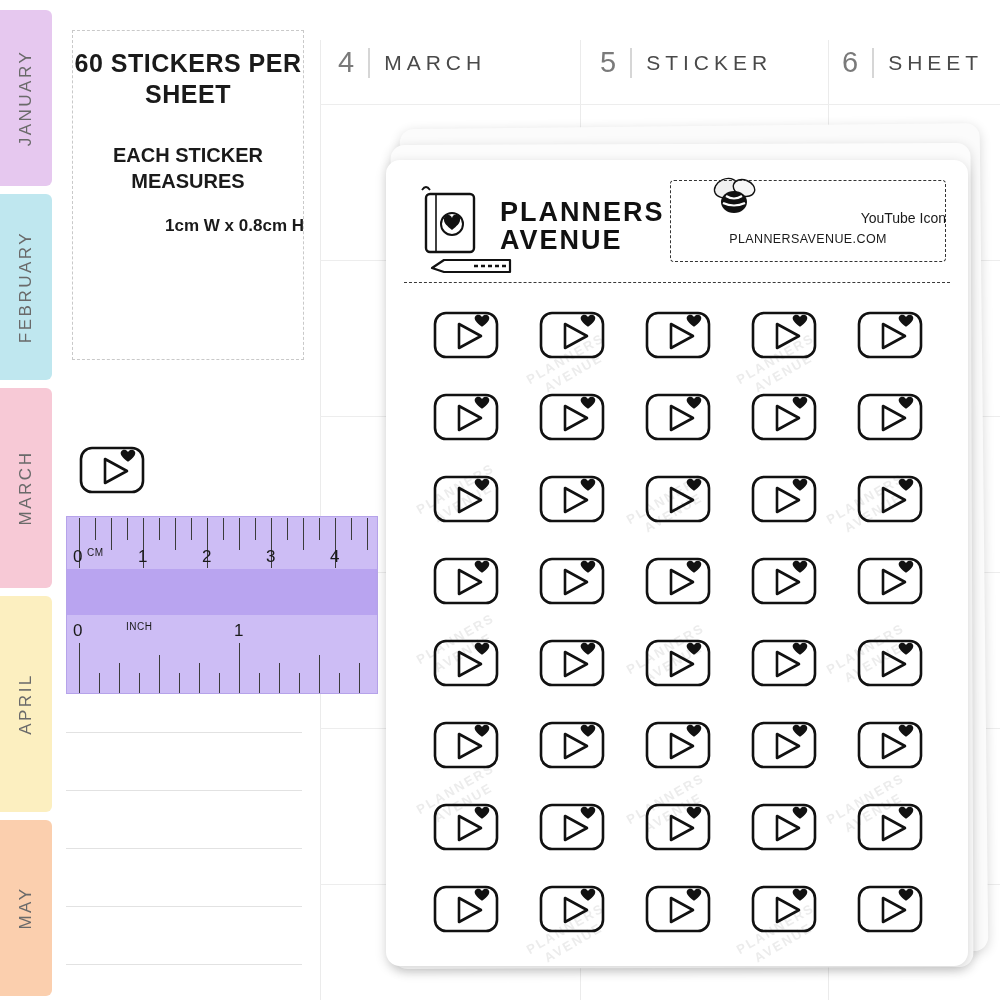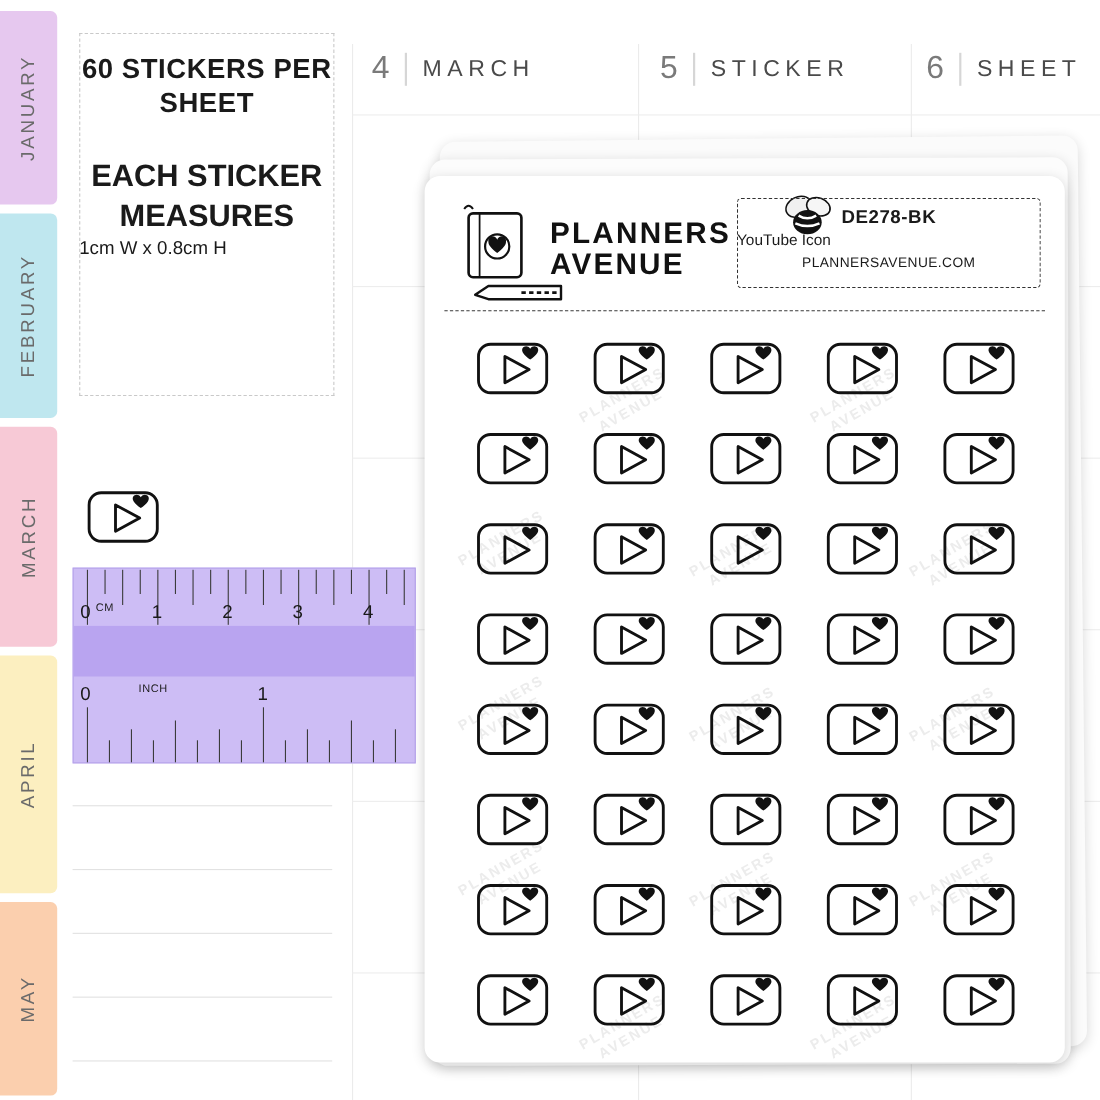--- a/index.html
+++ b/index.html
@@ -95,32 +95,32 @@
     font-weight: 700;
     letter-spacing: 0.5px;
     line-height: 1.25;
   }
   .info-sub {
     position: absolute;
     left: 72px;
     top: 142px;
     width: 232px;
     text-align: center;
-    font-size: 28px;
+    font-size: 20px;
     font-weight: 700;
     line-height: 1.3;
   }
   .info-meas {
     position: absolute;
     left: 72px;
     top: 216px;
     width: 232px;
-    text-align: left;
+    text-align: right;
     font-size: 17px;
-    font-weight: 400;
+    font-weight: 700;
   }
   .info-note {
     position: absolute;
     left: 58px;
     top: 356px;
     width: 262px;
     text-align: center;
     font-size: 14.5px;
     color: #3a3a3a;
   }
@@ -250,21 +250,21 @@
     text-align: center;
     font-size: 17px;
     font-weight: 700;
     letter-spacing: 0.5px;
   }
   .code-name {
     position: absolute;
     right: 22px;
     top: 50px;
     width: 276px;
-    text-align: left;
+    text-align: right;
     font-size: 14px;
   }
   .code-url {
     position: absolute;
     right: 22px;
     top: 72px;
     width: 276px;
     text-align: center;
     font-size: 12.5px;
     letter-spacing: 0.4px;
@@ -451,21 +451,20 @@
       <svg viewBox="0 0 46 48" width="46" height="48" aria-hidden="true">
         <ellipse cx="16" cy="16" rx="12" ry="9" fill="#f0f0f0" stroke="#111" stroke-width="1.4" transform="rotate(-25 16 16)"></ellipse>
         <ellipse cx="34" cy="16" rx="11" ry="8" fill="#f6f6f6" stroke="#111" stroke-width="1.4" transform="rotate(20 34 16)"></ellipse>
         <ellipse cx="24" cy="30" rx="13" ry="11" fill="#111"></ellipse>
         <path d="M16 24 q8 5 16 0" stroke="#fff" stroke-width="2.2" fill="none"></path>
         <path d="M13 31 q11 5 22 0" stroke="#fff" stroke-width="2.2" fill="none"></path>
       </svg>
     </div>
 
     <div class="code-box"></div>
-    <div class="code-id">DE278-BK</div>
     <div class="code-name">YouTube Icon</div>
     <div class="code-url">PLANNERSAVENUE.COM</div>
 
     <div class="watermark" style="left:140px; top:190px;">
       <div>PLANNERS</div>
         <div>AVENUE</div>
     </div>
     <div class="watermark" style="left:350px; top:190px;">
       <div>PLANNERS</div>
         <div>AVENUE</div>

